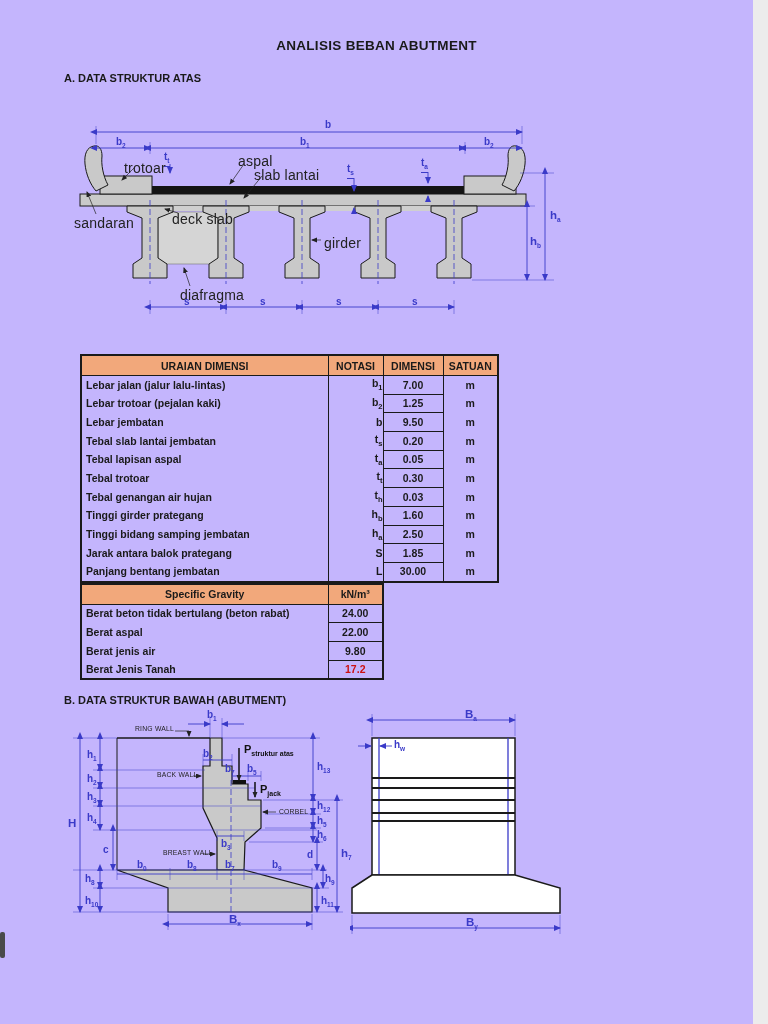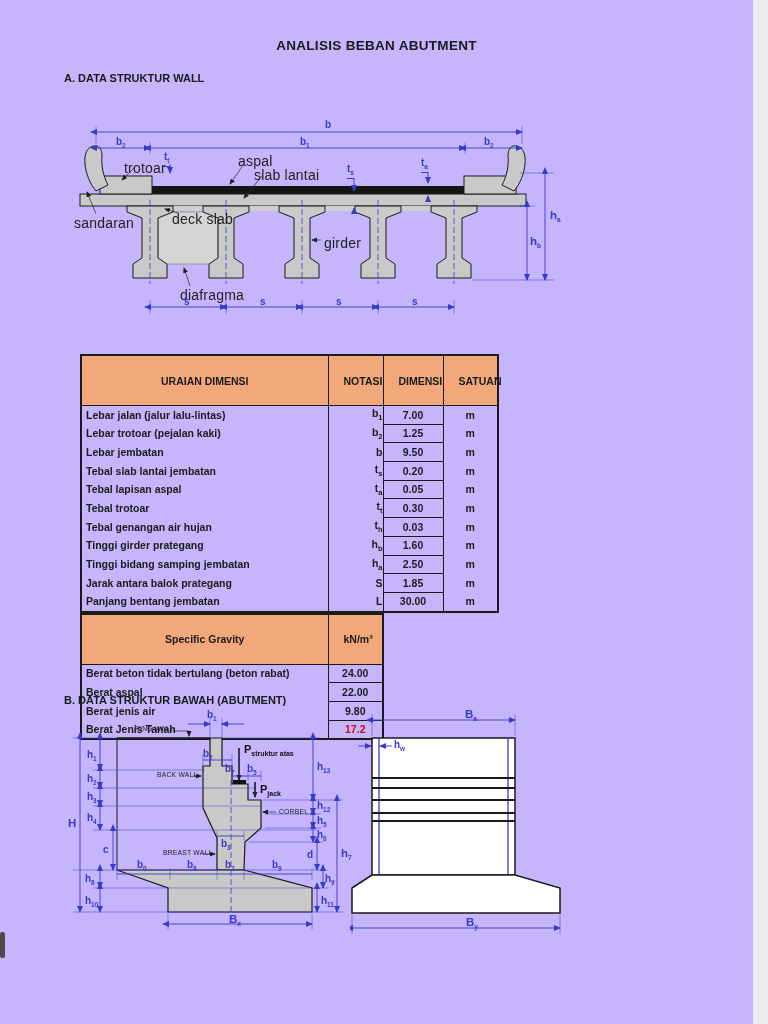--- a/index.html
+++ b/index.html
@@ -23,21 +23,21 @@
   .plab{position:absolute;color:#222;font-size:6.8px;line-height:1;white-space:nowrap;letter-spacing:.2px;}
   .plab.md{font-size:14px;}
   .plabP{position:absolute;color:#111;font-weight:700;font-size:11px;line-height:1;white-space:nowrap;}
   .plabP sub{font-size:7px;}
   
   .tables{position:absolute;left:80px;top:354px;}
   table{border-collapse:collapse;table-layout:fixed;}
   #t1{width:417px;border:2px solid var(--ink);}
   #t2{width:302px;border:2px solid var(--ink);}
   th{background:var(--orange);border:1.5px solid var(--ink);font-size:10.5px;font-weight:700;
-     height:19px;padding:15px;}
+     height:19px;padding:0;}
   td{height:17.7px;padding:0;font-size:10.5px;font-weight:700;line-height:1;}
   td sub{font-size:7.5px;}
   .c-uraian{text-align:left;padding-left:4px;border:none;}
   .c-notasi{text-align:right;border-left:1.5px solid var(--ink);border-right:1.5px solid var(--ink);}
   .c-dim{text-align:center;border:1.5px solid var(--ink);}
   .c-sat{text-align:center;border:none;}
   .c-val{text-align:center;border:1.5px solid var(--ink);}
   .redval{color:var(--red);}
   
   .dl{stroke:var(--blue);stroke-width:.9;fill:none;}
@@ -47,21 +47,21 @@
   .cl{stroke:var(--blue);stroke-width:.8;stroke-dasharray:6 3;fill:none;}
 </style>
 </head>
 <body>
 
 <div id="page">
   <div class="edge-strip"></div>
   <div class="scan-mark"></div>
 
   <div class="title">ANALISIS BEBAN ABUTMENT</div>
-  <div class="sect" style="left:64px;top:72px;">A. DATA STRUKTUR WALL</div>
+  <div class="sect" style="left:64px;top:72px;">A. DATA STRUKTUR ATAS</div>
 
   <div class="diag" style="left:72px;top:112px;width:492px;height:206px;">
     <svg width="492" height="206" viewBox="0 0 492 206">
       <defs>
         <marker id="mB" markerWidth="8" markerHeight="8" refX="6" refY="3" orient="auto" markerUnits="userSpaceOnUse">
           <path d="M0,0L7,3L0,6Z" fill="#3A3AC8"></path>
         </marker>
         <marker id="mBr" markerWidth="8" markerHeight="8" refX="1" refY="3" orient="auto-start-reverse" markerUnits="userSpaceOnUse">
           <path d="M0,0L7,3L0,6Z" fill="#3A3AC8"></path>
         </marker>

